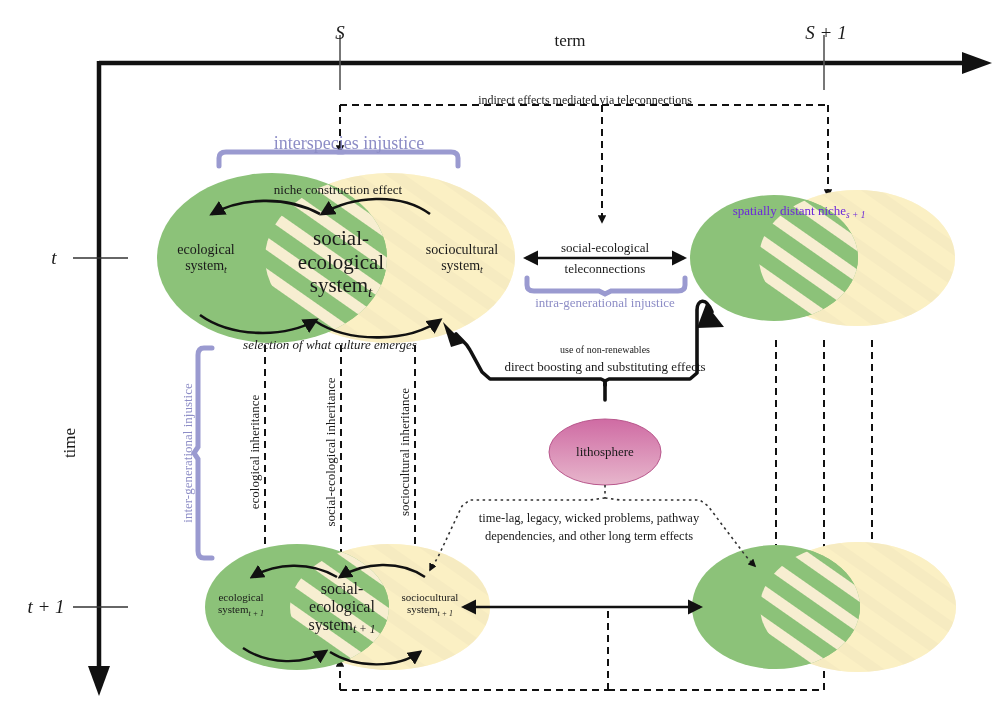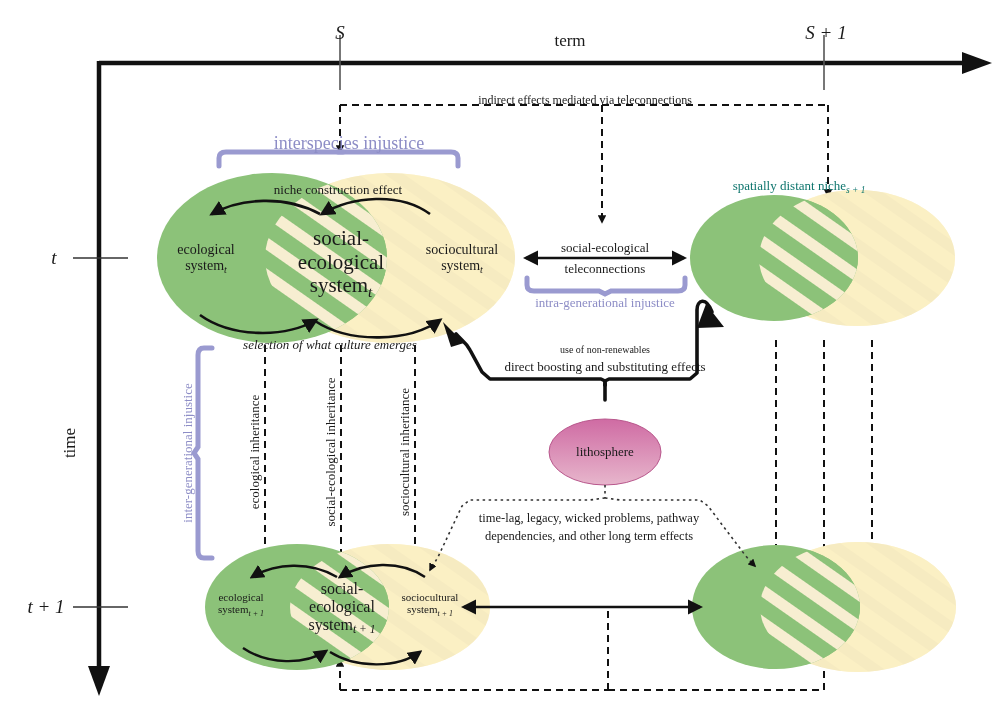--- a/index.html
+++ b/index.html
@@ -5,21 +5,21 @@
   html,body{margin:0;padding:0;background:#ffffff;}
   body{width:1004px;height:705px;position:relative;overflow:hidden;
        font-family:"Liberation Serif", serif;color:#1a1a1a;}
   #stage{position:absolute;left:0;top:0;width:1004px;height:705px;}
   svg#canvas{position:absolute;left:0;top:0;width:1004px;height:705px;}
   .lbl{position:absolute;white-space:nowrap;line-height:1.12;}
   .ctr{transform:translate(-50%,-50%);text-align:center;}
   .serif{font-family:"Liberation Serif", serif;}
   .ital{font-style:italic;}
   .purple{color:#8d8dc6;}
-  .red{color:#0f766e;}
+  .red{color:#6d28d9;margin-top:25px;}
   .vert{transform-origin:50% 50%;}
   sub{font-size:0.72em;vertical-align:baseline;position:relative;top:0.32em;font-style:italic;}
 </style>
 </head>
 <body>
 
 <div id="stage">
 
 <svg id="canvas" viewBox="0 0 1004 705">
   <defs>

